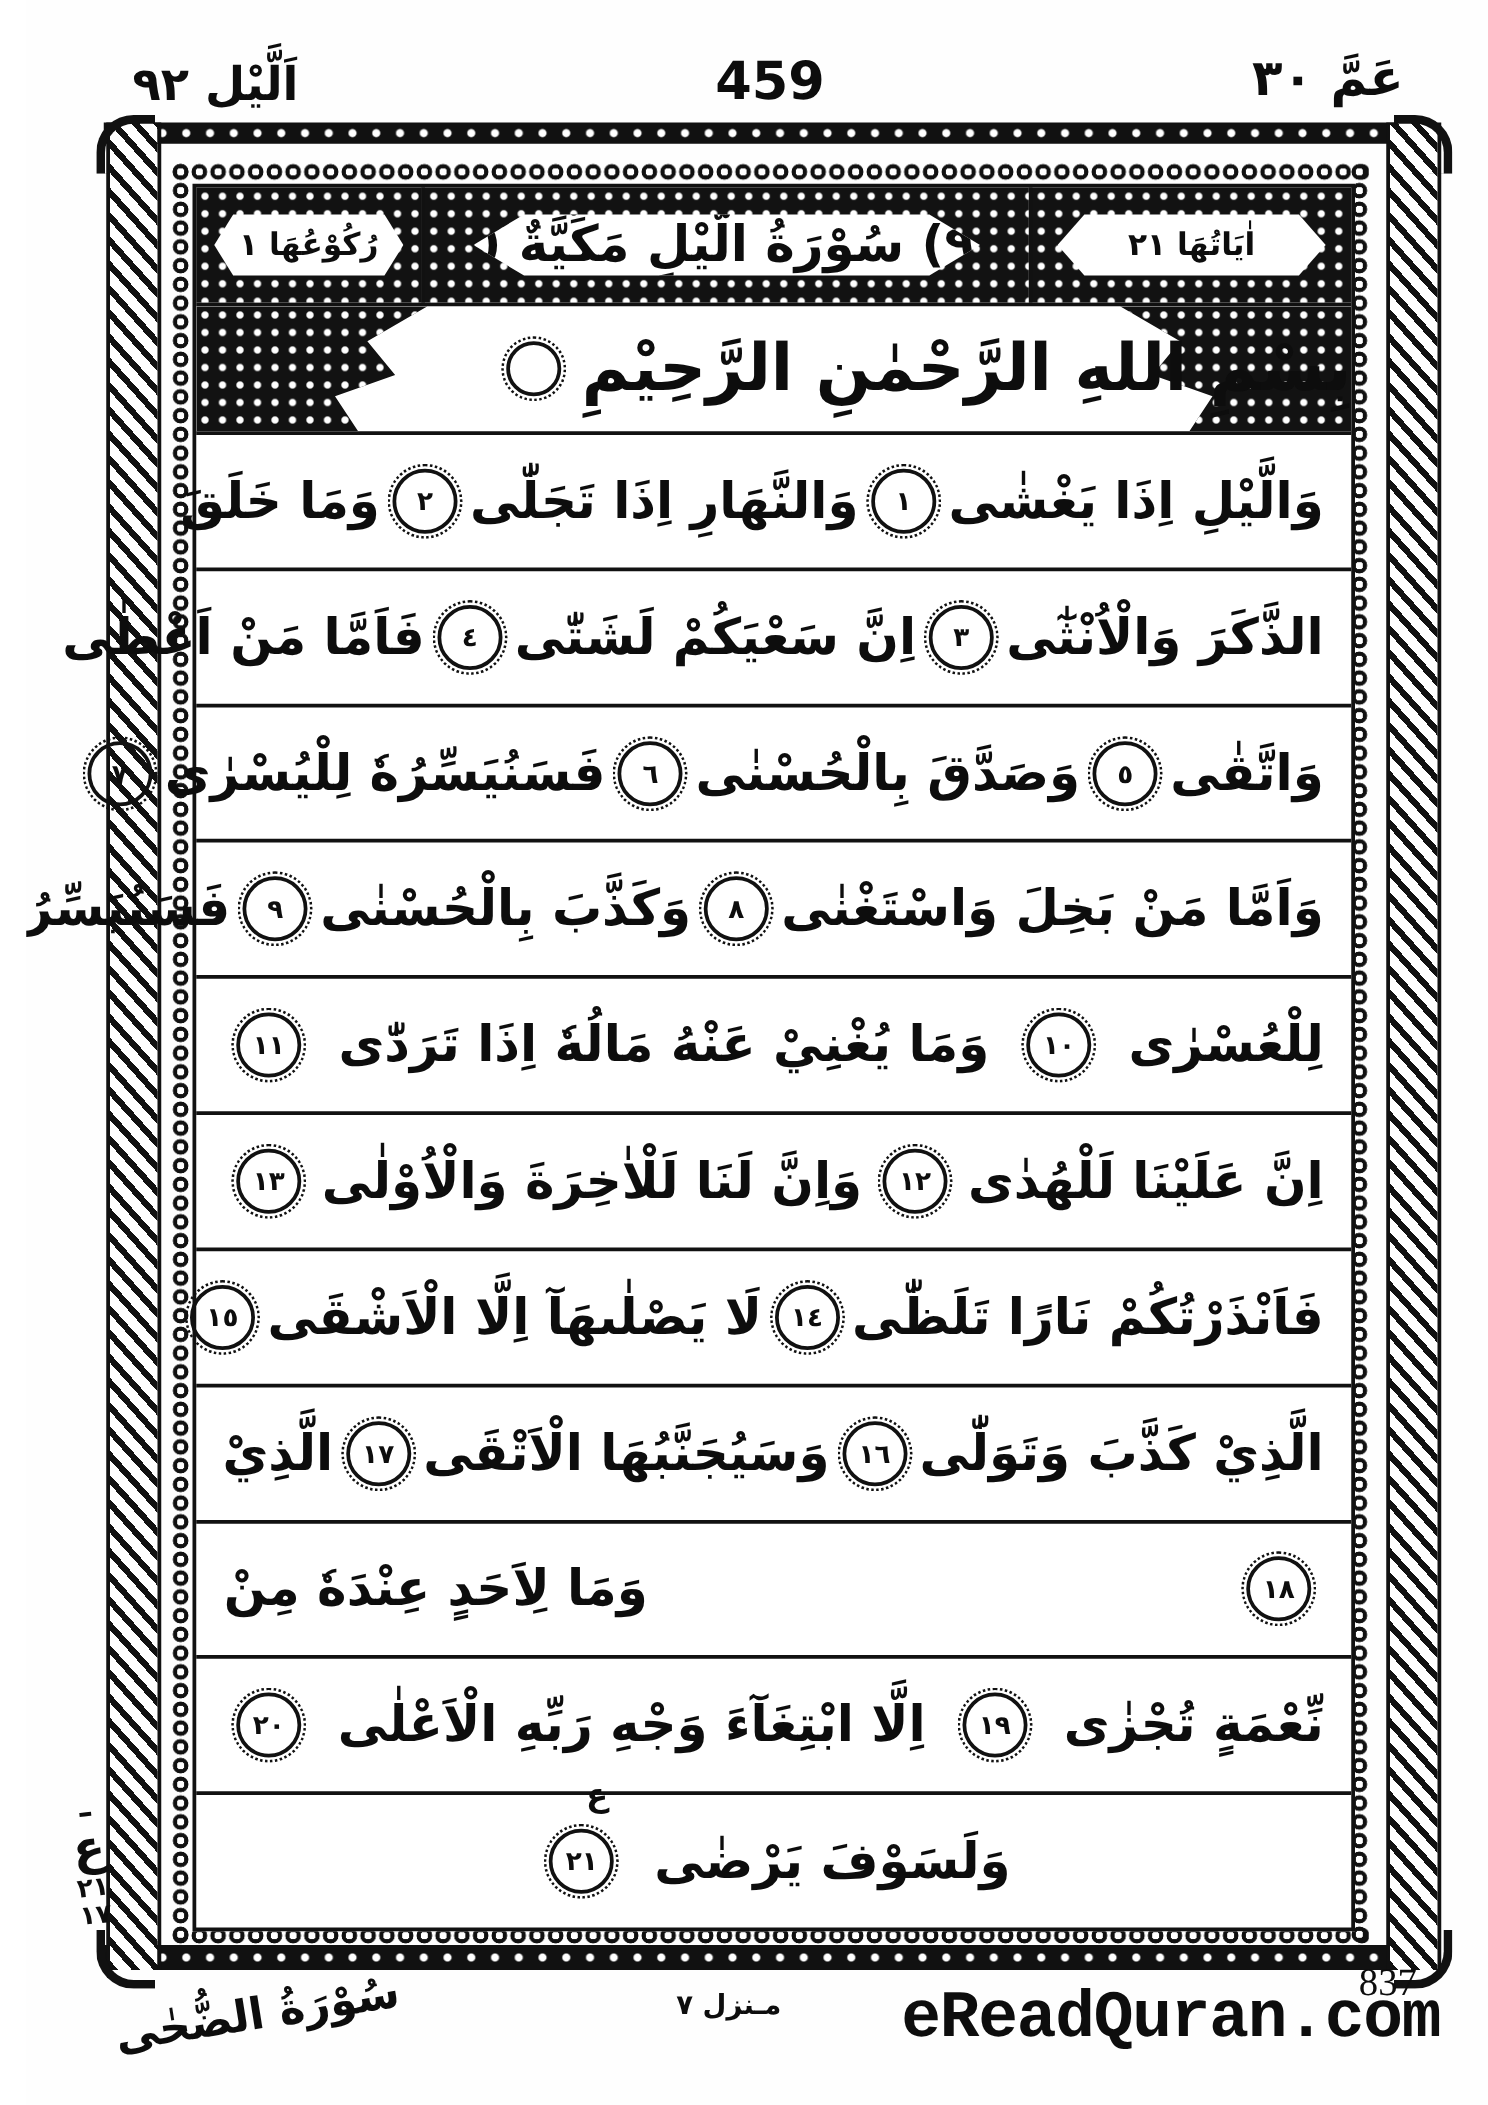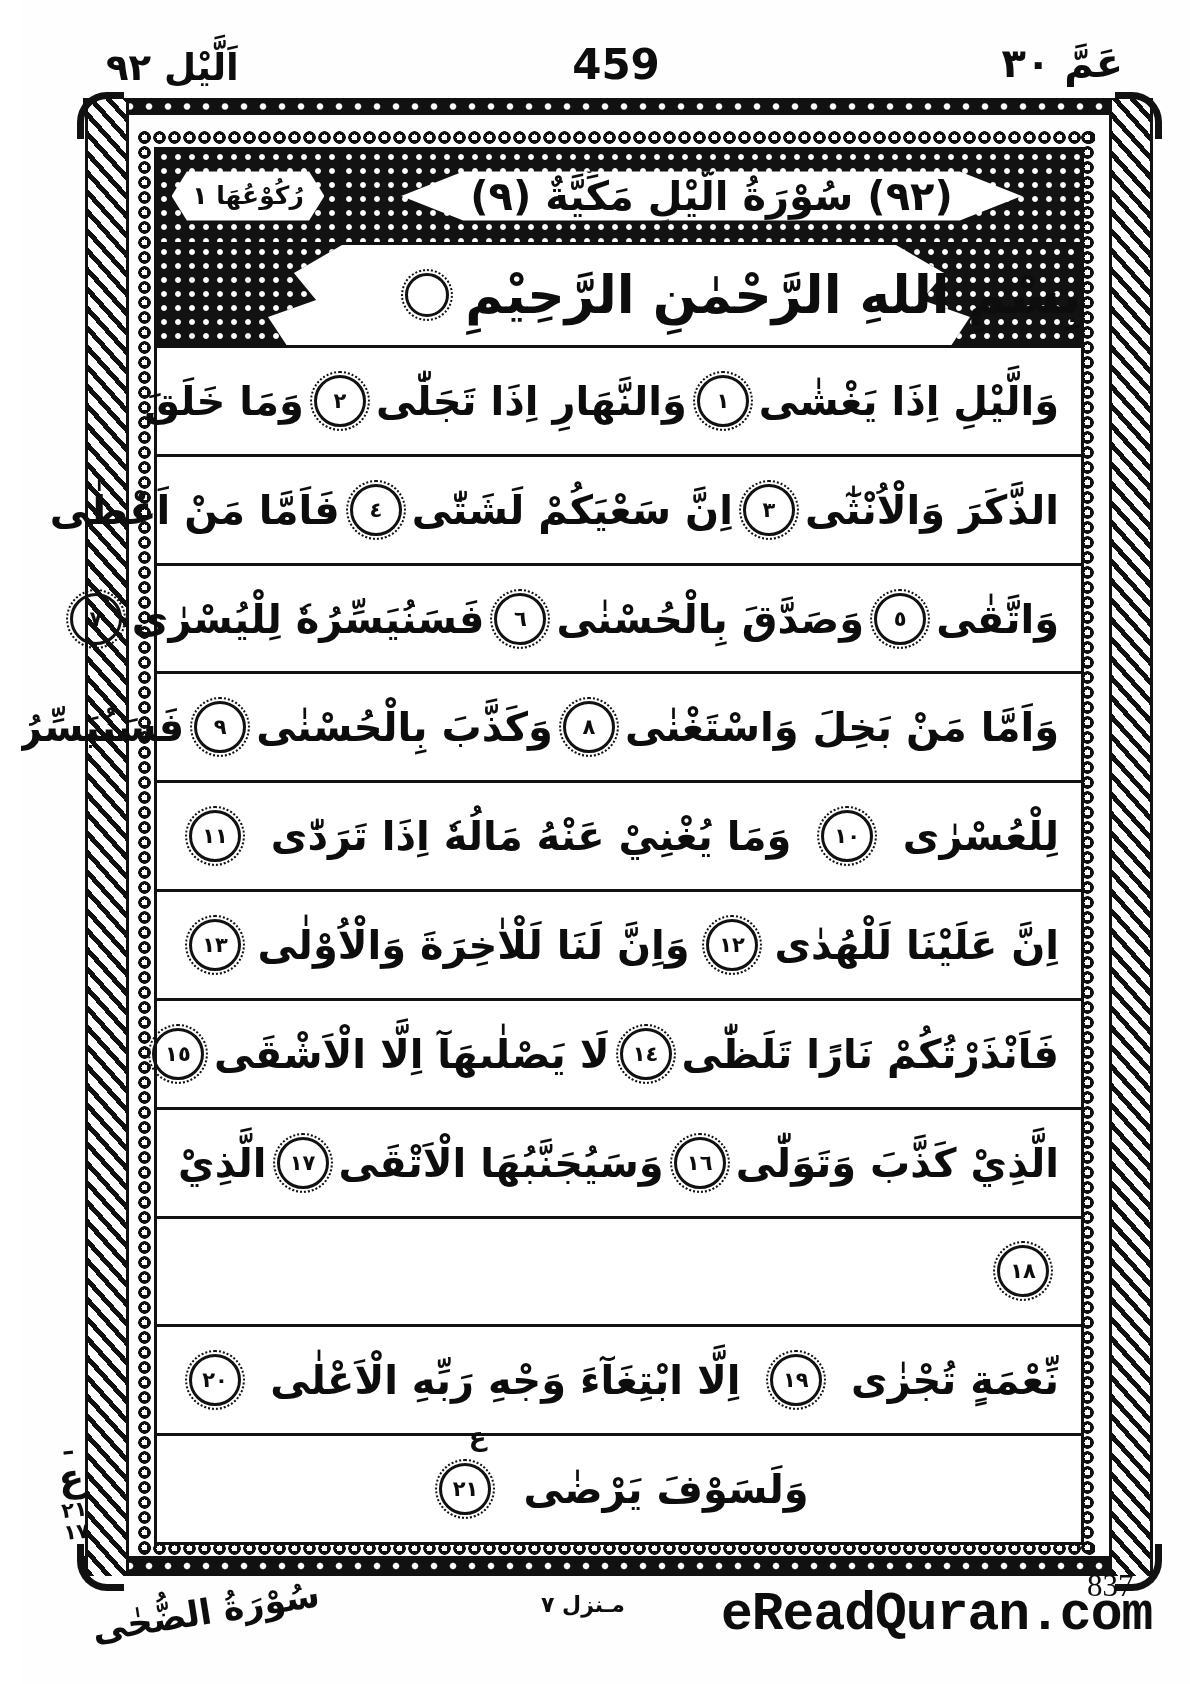--- a/index.html
+++ b/index.html
@@ -102,20 +102,23 @@
   <div class="corner-curl cc-br"></div>
 
   <div class="bead bead-h bead-t"></div>
   <div class="bead bead-h bead-b"></div>
   <div class="bead bead-v bead-l"></div>
   <div class="bead bead-v bead-r"></div>
 
   <div class="content">
 
     <div class="titlebar">
+      <div class="hcell hc-ayat">
+        <div class="cartouche">اٰيَاتُهَا ٢١</div>
+      </div>
       <div class="hcell hc-title">
         <div class="cartouche">(٩٢) سُوْرَةُ الَّيْلِ مَكِّيَّةٌ (٩)</div>
       </div>
       <div class="hcell hc-ruku">
         <div class="cartouche">رُكُوْعُهَا ١</div>
       </div>
     </div>
 
     <div class="bismrow">
       <div class="bism-orn bo-left"></div>
@@ -212,20 +215,21 @@
           <span class="vtext">وَسَيُجَنَّبُهَا الْاَتْقَى</span>
           <span class="ayah-m">
             <span>١٧</span>
           </span>
           <span class="vtext">الَّذِيْ</span>
         </div>
         <div class="vrow">
           <span class="ayah-m">
             <span>١٨</span>
           </span>
+          <span class="vtext">وَمَا لِاَحَدٍ عِنْدَهٗ مِنْ</span>
         </div>
         <div class="vrow">
           <span class="vtext">نِّعْمَةٍ تُجْزٰى</span>
           <span class="ayah-m">
             <span>١٩</span>
           </span>
           <span class="vtext">اِلَّا ابْتِغَآءَ وَجْهِ رَبِّهِ الْاَعْلٰى</span>
           <span class="ayah-m">
             <span>٢٠</span>
           </span>

